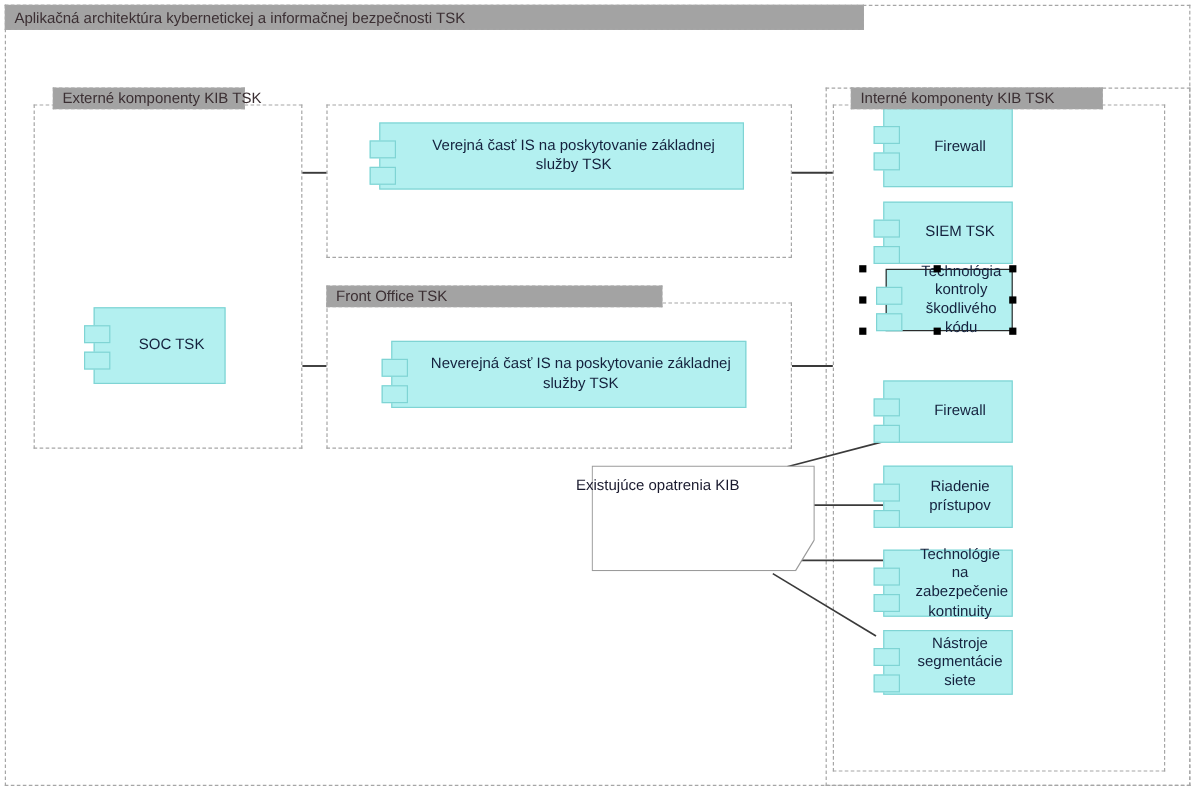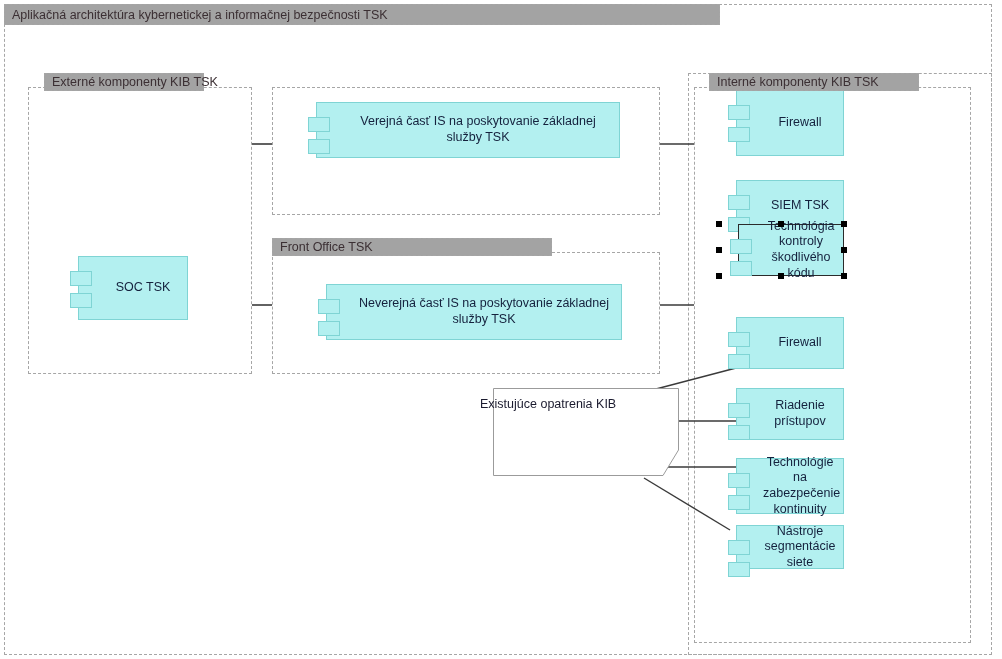--- a/index.html
+++ b/index.html
@@ -155,21 +155,21 @@
   <div class="pkg-tab" style="left:688px; top:73px; width:210px; height:18px;margin-left:21px;">
     <span>Interné komponenty KIB TSK</span>
   </div>
 
   <div class="component" style="left:736px; top:90px; width:108px; height:66px;">
     <span class="comp-nub n1"></span>
     <span class="comp-nub n2"></span>
     <span class="label">Firewall</span>
   </div>
 
-  <div class="component" style="left:736px; top:180px; width:108px; height:52px;">
+  <div class="component" style="left:736px; top:168px; width:108px; height:52px;">
     <span class="comp-nub n1"></span>
     <span class="comp-nub n2"></span>
     <span class="label">SIEM TSK</span>
   </div>
 
   <div class="component selected" style="left:738px; top:224px; width:106px; height:52px;">
     <span class="comp-nub n1"></span>
     <span class="comp-nub n2"></span>
     <span class="label">Technológia kontroly škodlivého kódu</span>
   </div>
@@ -195,21 +195,21 @@
     <span class="comp-nub n2"></span>
     <span class="label">Technológie na zabezpečenie kontinuity</span>
   </div>
 
   <div class="component" style="left:736px; top:388px; width:108px; height:52px;">
     <span class="comp-nub n1"></span>
     <span class="comp-nub n2"></span>
     <span class="label">Riadenie prístupov</span>
   </div>
 
-  <div class="component" style="left:736px; top:525px; width:108px; height:44px;">
+  <div class="component" style="left:736px; top:525px; width:108px; height:54px;">
     <span class="comp-nub n1"></span>
     <span class="comp-nub n2"></span>
     <span class="label">Nástroje segmentácie siete</span>
   </div>
 
   <div class="note" style="left:470px; top:388px; width:148px; height:88px;padding-left:23px;">
     <svg width="186" height="88" viewBox="0 0 186 88">
       <polygon points="0.5,0.5 185.5,0.5 185.5,62 170,87.5 0.5,87.5" fill="#ffffff" stroke="#9b9b9b" stroke-width="1"></polygon>
     </svg>
     <span class="note-text">Existujúce opatrenia KIB</span>

